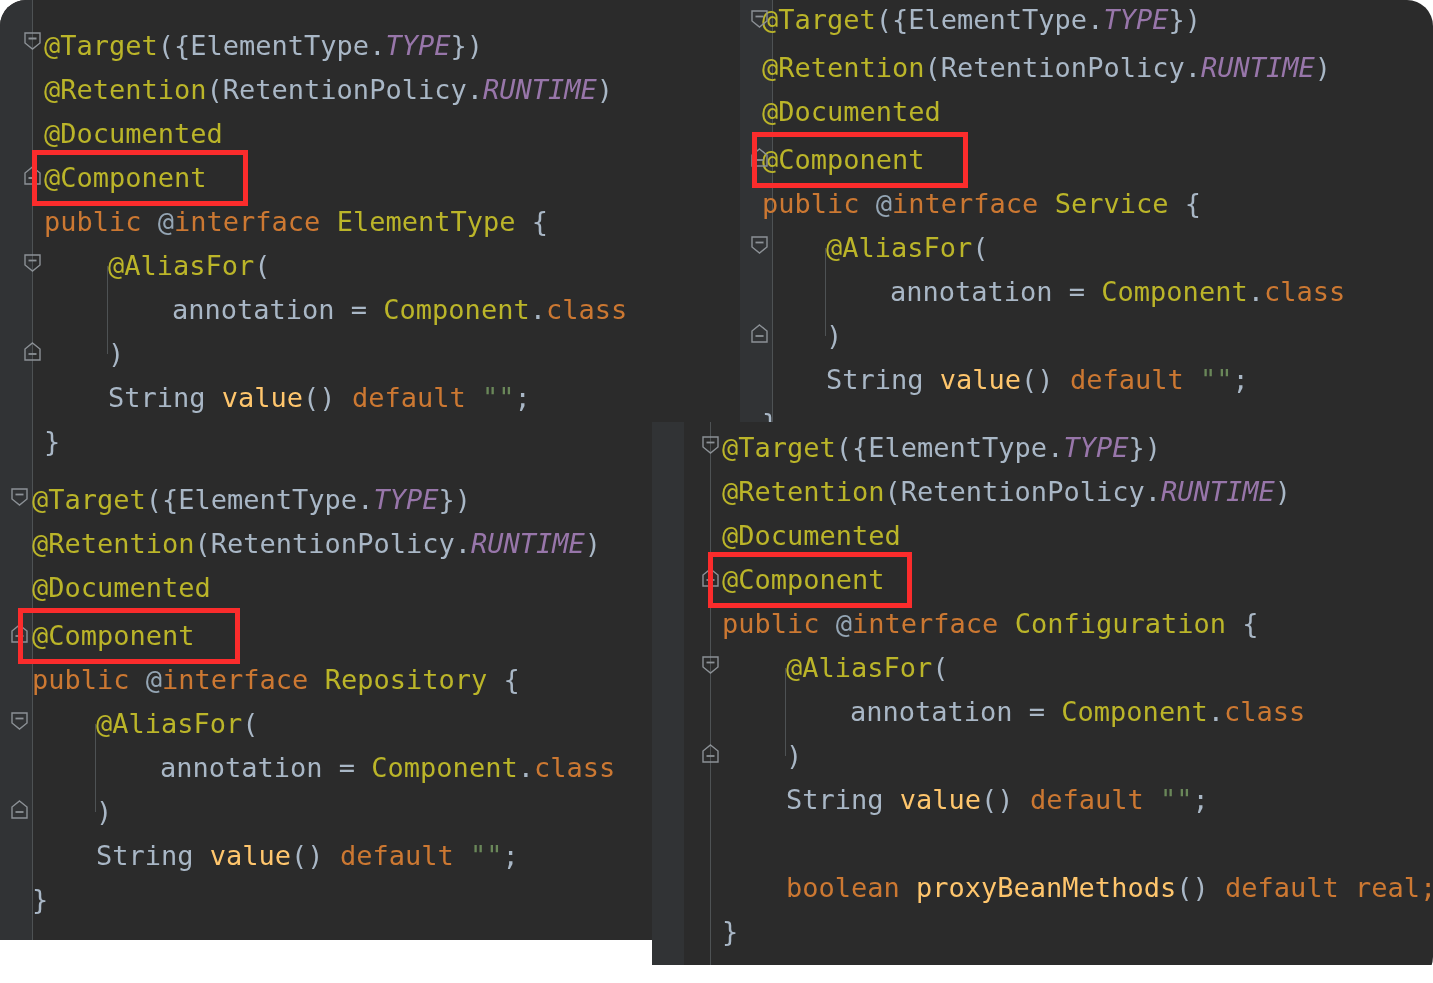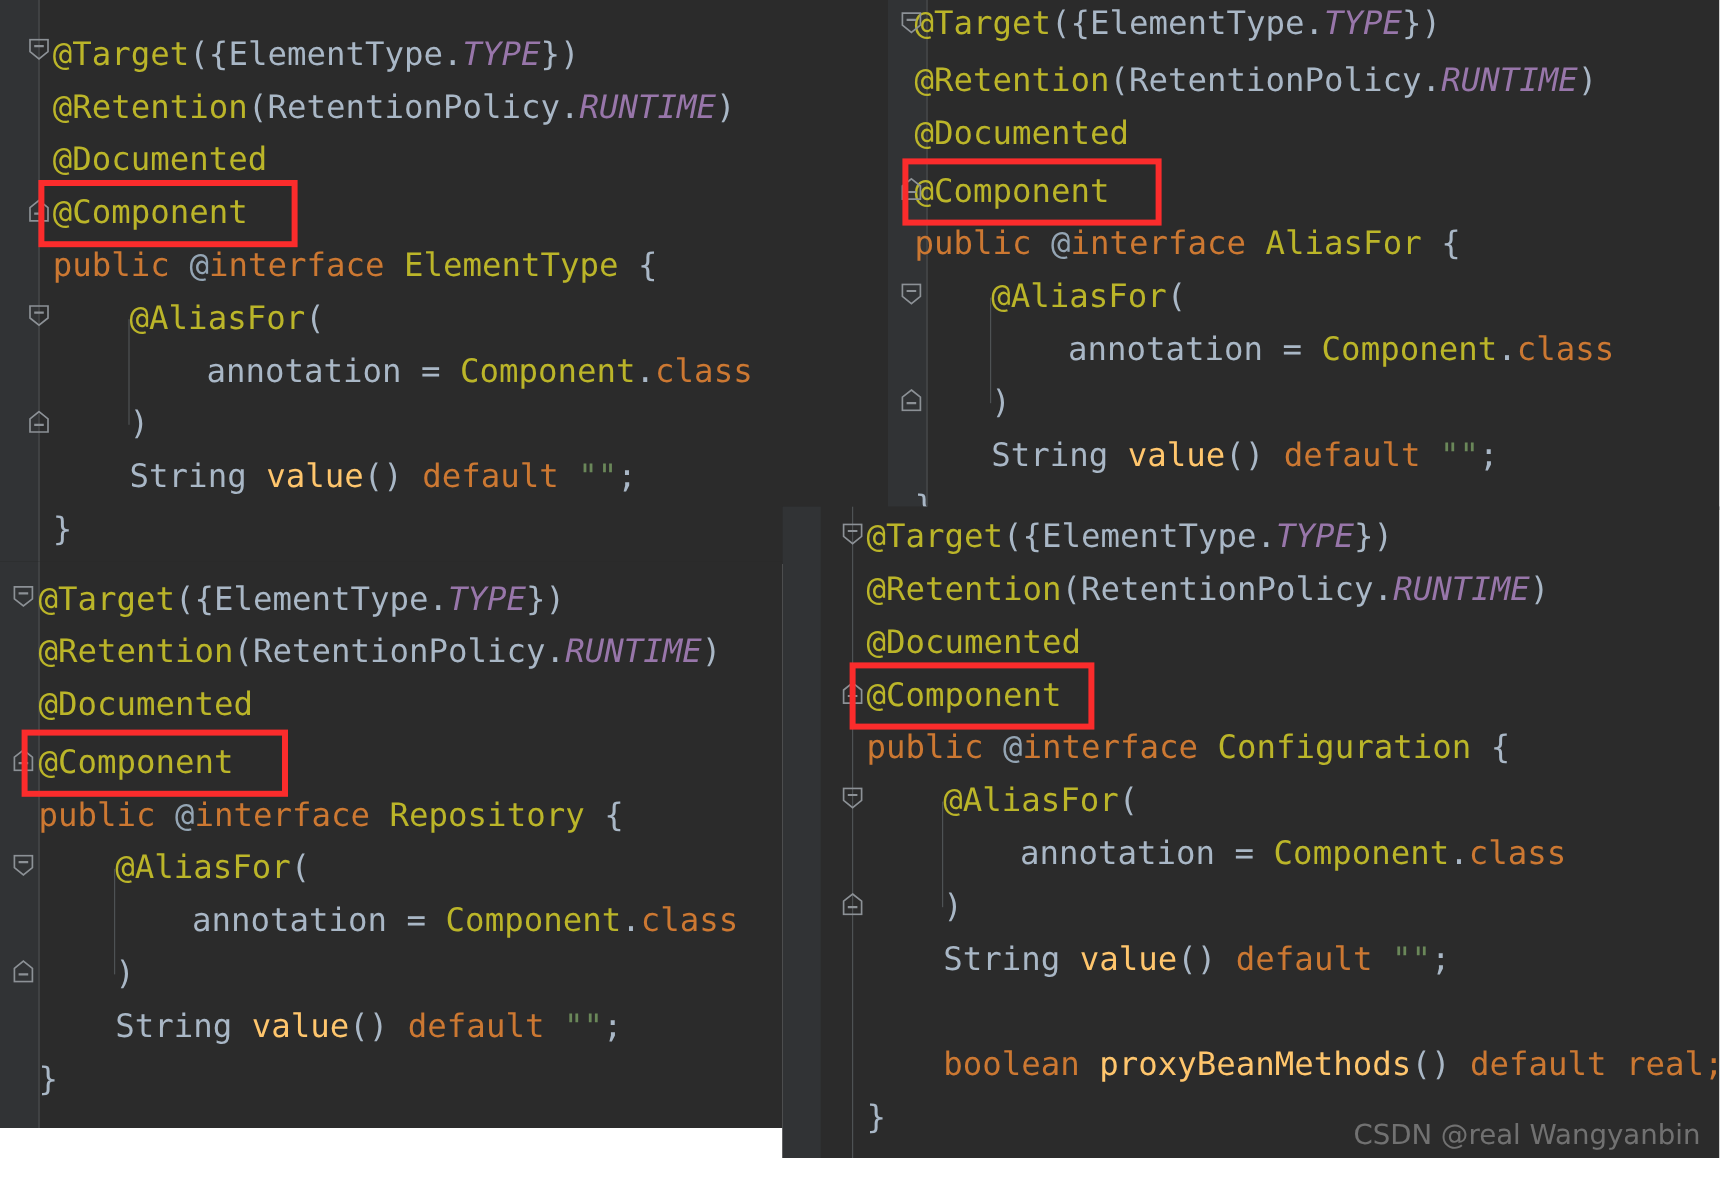--- a/index.html
+++ b/index.html
@@ -7,20 +7,21 @@
     padding: 0;
     background: #ffffff;
   }
   #screen {
     position: relative;
     width: 1433px;
     height: 983px;
     background: #ffffff;
     overflow: hidden;
     font-family: "DejaVu Sans Mono", monospace;
+    border-radius: 26px;
   }
 
   
   .panel {
     position: absolute;
     background: #2B2B2B;
     overflow: hidden;
   }
   .panel .gutter {
     position: absolute;
@@ -171,21 +172,21 @@
     <div class="code">
 
       <div class="line" style="position:absolute; left:22px; top:-2px;"><span class="t-anno">@Target</span><span class="t-plain">({</span><span class="t-plain">ElementType</span><span class="t-plain">.</span><span class="t-italic">TYPE</span><span class="t-plain">})</span></div>
 
       <div class="line" style="position:absolute; left:22px; top:46px;"><span class="t-anno">@Retention</span><span class="t-plain">(</span><span class="t-plain">RetentionPolicy</span><span class="t-plain">.</span><span class="t-italic">RUNTIME</span><span class="t-plain">)</span></div>
 
       <div class="line" style="position:absolute; left:22px; top:90px;"><span class="t-anno">@Documented</span></div>
 
       <div class="line" style="position:absolute; left:22px; top:138px;"><span class="t-anno">@Component</span></div>
 
-      <div class="line" style="position:absolute; left:22px; top:182px;"><span class="t-kw">public</span><span class="t-plain"> </span><span class="t-at">@</span><span class="t-kw">interface</span><span class="t-plain"> </span><span class="t-type">AliasFor</span><span class="t-plain"> {</span></div>
+      <div class="line" style="position:absolute; left:22px; top:182px;"><span class="t-kw">public</span><span class="t-plain"> </span><span class="t-at">@</span><span class="t-kw">interface</span><span class="t-plain"> </span><span class="t-type">Service</span><span class="t-plain"> {</span></div>
 
       <div class="line" style="position:absolute; left:86px; top:226px;"><span class="t-anno">@AliasFor</span><span class="t-plain">(</span></div>
 
       <div class="line" style="position:absolute; left:150px; top:270px;"><span class="t-field">annotation</span><span class="t-plain"> = </span><span class="t-type">Component</span><span class="t-plain">.</span><span class="t-kw">class</span></div>
 
       <div class="line" style="position:absolute; left:86px; top:314px;"><span class="t-plain">)</span></div>
 
       <div class="line" style="position:absolute; left:86px; top:358px;"><span class="t-plain">String</span><span class="t-plain"> </span><span class="t-method">value</span><span class="t-plain">() </span><span class="t-kw">default</span><span class="t-plain"> </span><span class="t-str">""</span><span class="t-plain">;</span></div>
 
       <div class="line" style="position:absolute; left:22px; top:402px;"><span class="t-plain">}</span></div>
@@ -327,16 +328,15 @@
     </div>
     <div class="fold" style="left:49px; top:322px;">
       <svg width="19" height="19" viewBox="0 0 19 19">
           <path d="M9.5 1 L17 7 v11 H2 V7 Z" fill="none" stroke="#8C9196" stroke-width="1.4"></path>
           <path d="M5.5 12 h8" stroke="#8C9196" stroke-width="1.8"></path>
         </svg>
     </div>
 
     <div class="hl-box" style="left:56px; top:130px; width:204px; height:56px;"></div>
 
-    <div class="watermark" style="right:16px; bottom:6px;">CSDN @real Wangyanbin</div>
   </div>
 
 </div>
 
 </body></html>

